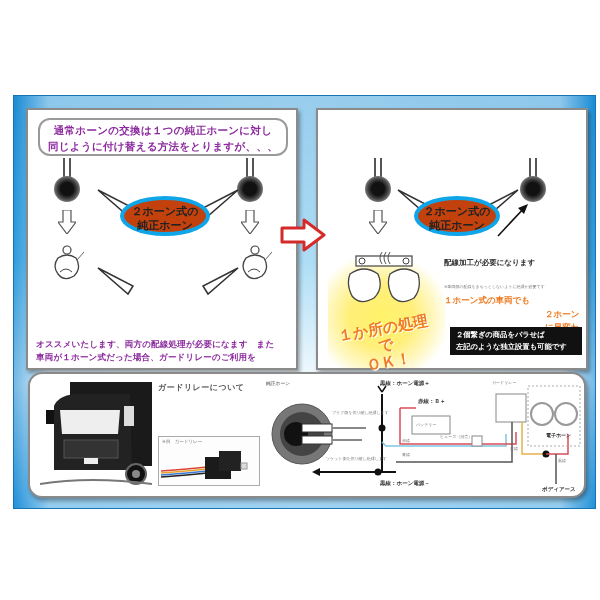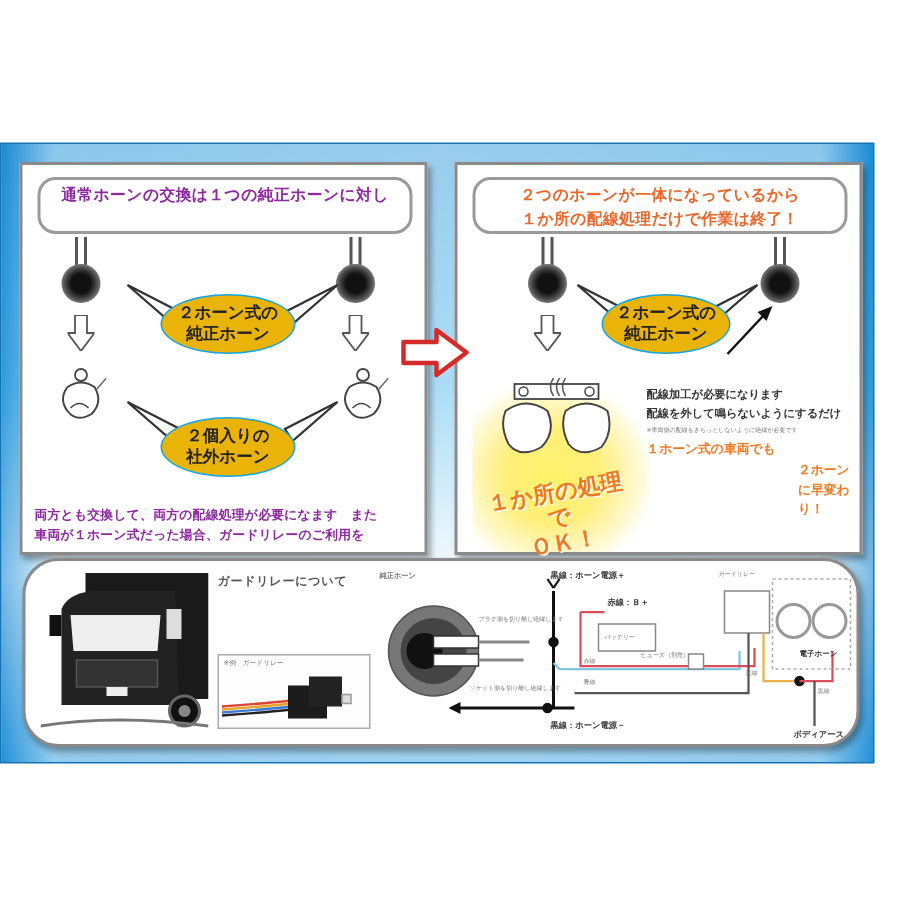--- a/index.html
+++ b/index.html
@@ -1,33 +1,33 @@
 <!DOCTYPE html>
 <html><head>
 <meta charset="utf-8">
 <style>
   * { box-sizing: border-box; margin: 0; padding: 0; }
   body { width: 600px; height: 600px; background: #ffffff; position: relative; overflow: hidden; font-family: "DejaVu Sans", sans-serif; }
-  .frame { position: absolute; left: 0; top: 95px; width: 583px; height: 414px;
+  .frame { position: absolute; left: 13px; top: 95px; width: 583px; height: 414px;
     background: linear-gradient(180deg, #1c8fd6 0%, #49b4ea 40%, #e9f6fd 70%, #2b9be0 100%);
     border: 1px solid #1673b4; }
   .frame-inner-bg { position:absolute; left:0; top:0; right:0; bottom:0;
     background: linear-gradient(90deg, #1a88d1 0%, #e8f5fc 6%, #ffffff 50%, #e8f5fc 94%, #1a88d1 100%); opacity:0.55; }
   .panel { position: absolute; background: #fff; border: 2px solid #8a8a8a; box-shadow: 2px 3px 4px rgba(0,0,0,0.35); }
   .panel-left { left: 12px; top: 12px; width: 272px; height: 262px; }
   .panel-right { left: 302px; top: 12px; width: 272px; height: 262px; }
-  .panel-bottom { left: 14px; top: 276px; width: 558px; height: 126px; border-radius: 24px; }
+  .panel-bottom { left: 14px; top: 276px; width: 558px; height: 126px; border-radius: 14px; }
   .headline { position: absolute; left: 10px; top: 8px; width: 250px; height: 38px; border: 2px solid #9a9a9a; border-radius: 12px;
     font-weight: bold; font-size: 10.5px; line-height: 16px; text-align: center; padding-top: 2px; letter-spacing: 0.3px; }
   .headline.purple { color: #8c2a9e; }
   .headline.orange { color: #e8672a; }
   .post { position: absolute; width: 8px; height: 22px; border-left: 2px solid #555; border-right: 2px solid #555; }
   .horn-round { position: absolute; width: 26px; height: 26px; border-radius: 50%; background: radial-gradient(circle, #111 35%, #444 55%, #888 75%, #bbb 100%); }
   .down-arrow { position: absolute; width: 18px; height: 24px; }
-  .bubble { position: absolute; background: #eab308; border: 1px solid #0ea5e9; border-radius: 50%; text-align: center; font-weight: bold; font-size: 11px; line-height: 14px; color: #222; }
+  .bubble { position: absolute; background: #c2410c; border: 4px solid #0ea5e9; border-radius: 50%; text-align: center; font-weight: bold; font-size: 11px; line-height: 14px; color: #222; }
   .snail { position: absolute; width: 34px; height: 40px; }
   .note { position: absolute; font-weight: bold; font-size: 8.5px; line-height: 13px; color: #8c2a9e; left: 8px; top: 228px; letter-spacing: 0.2px; }
   .red-arrow { position: absolute; left: 266px; top: 122px; width: 46px; height: 34px; z-index: 5; }
   .burst { position: absolute; left: 10px; top: 146px; width: 118px; height: 112px;
     background: radial-gradient(ellipse at 45% 55%, #fff36a 0%, #ffef7a 35%, #fff8c8 60%, rgba(255,255,255,0) 75%); }
   .ok-text { position: absolute; left: 18px; top: 210px; width: 100px; font-weight: bold; font-size: 15px; line-height: 17px; color: #ef7a22; text-align: center; transform: rotate(-10deg); text-shadow: 1px 1px 0 #fff; }
   .small-text { position: absolute; font-size: 7.5px; line-height: 13px; color: #333; font-weight: bold; }
   .tiny-text { position: absolute; font-size: 4px; color: #777; }
   .orange-text { position: absolute; font-size: 8.5px; line-height: 13px; color: #ef7a22; font-weight: bold; }
   .black-box { position: absolute; left: 132px; top: 217px; width: 132px; height: 28px; background: #111; color: #fff; font-size: 7.3px; line-height: 12px; padding: 2px 6px; font-weight: bold; }
@@ -41,20 +41,21 @@
 </style>
 </head>
 <body>
 
 <div class="frame">
   <div class="frame-inner-bg"></div>
 
   <div class="panel panel-left">
     <div class="headline purple">
       <div>通常ホーンの交換は１つの純正ホーンに対し</div>
+      <div>同じように付け替える方法をとりますが、、、</div>
     </div>
 
     <div class="post" style="left:35px;top:48px;"></div>
     <div class="horn-round" style="left:26px;top:66px;"></div>
     <div class="post" style="left:218px;top:48px;"></div>
     <div class="horn-round" style="left:209px;top:66px;"></div>
 
     <svg class="down-arrow" style="left:30px;top:100px;" viewBox="0 0 18 24">
         <path d="M5 0 H13 V12 H18 L9 24 L0 12 H5 Z" fill="#fff" stroke="#555" stroke-width="1.2"></path>
       </svg>
@@ -81,40 +82,32 @@
       <circle cx="17" cy="6" r="4" fill="#fff" stroke="#444" stroke-width="1.2"></circle>
       <path d="M8 14 Q17 8 26 14 Q32 24 24 32 Q14 38 8 30 Q2 22 8 14 Z" fill="#fff" stroke="#444" stroke-width="1.3"></path>
       <path d="M10 28 Q16 22 22 28" fill="none" stroke="#444" stroke-width="1"></path>
       <path d="M27 16 L34 8" stroke="#666" stroke-width="1"></path>
     </svg>
 
     <svg style="position:absolute;left:60px;top:150px;" width="160" height="60">
       <path d="M10 8 L45 26 L40 34 Z" fill="#fff" stroke="#333" stroke-width="1.5"></path>
       <path d="M150 8 L115 26 L120 34 Z" fill="#fff" stroke="#333" stroke-width="1.5"></path>
     </svg>
-    <div class="bubble" style="left:92px;top:168px;width:90px;height:40px;padding-top:5px;">
-      <div>２個入りの</div>
-      <div>社外ホーン</div>
-    </div>
 
     <div class="note">
-      <div>両方とも交換して、両方の配線処理が必要になます　また</div>
+      <div>オススメいたします、両方の配線処理が必要になます　また</div>
       <div>車両が１ホーン式だった場合、ガードリレーのご利用を</div>
     </div>
   </div>
 
   <svg class="red-arrow" viewBox="0 0 46 34">
     <path d="M2 10 H24 V2 L44 17 L24 32 V24 H2 Z" fill="#fff" stroke="#d42a2a" stroke-width="3" stroke-linejoin="round"></path>
   </svg>
 
   <div class="panel panel-right">
-    <div class="headline orange">
-      <div>２つのホーンが一体になっているから</div>
-      <div>１か所の配線処理だけで作業は終了！</div>
-    </div>
 
     <div class="burst"></div>
 
     <div class="post" style="left:56px;top:48px;"></div>
     <div class="horn-round" style="left:47px;top:66px;"></div>
     <div class="post" style="left:211px;top:48px;"></div>
     <div class="horn-round" style="left:202px;top:66px;"></div>
 
     <svg class="down-arrow" style="left:51px;top:100px;" viewBox="0 0 18 24">
         <path d="M5 0 H13 V12 H18 L9 24 L0 12 H5 Z" fill="#fff" stroke="#555" stroke-width="1.2"></path>
@@ -143,26 +136,29 @@
       <path d="M36 0 Q32 6 36 12 M40 0 Q36 6 40 12 M44 0 Q40 6 44 12" fill="none" stroke="#555" stroke-width="1"></path>
     </svg>
 
     <div class="ok-text">
       <div>１か所の処理で</div>
       <div>ＯＫ！</div>
     </div>
 
     <div class="small-text" style="left:126px;top:146px;">
       <div>配線加工が必要になります</div>
-      <div>配線を外して鳴らないようにするだけ</div>
     </div>
     <div class="tiny-text" style="left:126px;top:174px;">※車両側の配線をきちっとしないように絶縁が必要です</div>
     <div class="orange-text" style="left:126px;top:184px;text-align:center;">１ホーン式の車両でも</div>
     <div class="orange-text" style="left:182px;top:198px;margin-left:45px;">２ホーンに早変わり！</div>
 
+    <div class="black-box">
+      <div>２個繋ぎの商品をバラせば</div>
+      <div>左記のような独立設置も可能です</div>
+    </div>
   </div>
 
   <div class="panel panel-bottom">
     <svg class="truck" viewBox="0 0 112 112">
       <rect x="30" y="2" width="82" height="84" fill="#1a1a1a"></rect>
       <path d="M14 26 Q18 16 34 14 L90 14 L92 90 L14 90 Z" fill="#222"></path>
       <path d="M20 30 L80 30 L78 54 L22 54 Z" fill="#eee"></path>
       <rect x="84" y="26" width="10" height="20" fill="#ddd"></rect>
       <rect x="24" y="60" width="54" height="18" fill="#333" stroke="#555"></rect>
       <rect x="44" y="78" width="14" height="6" fill="#eee"></rect>

